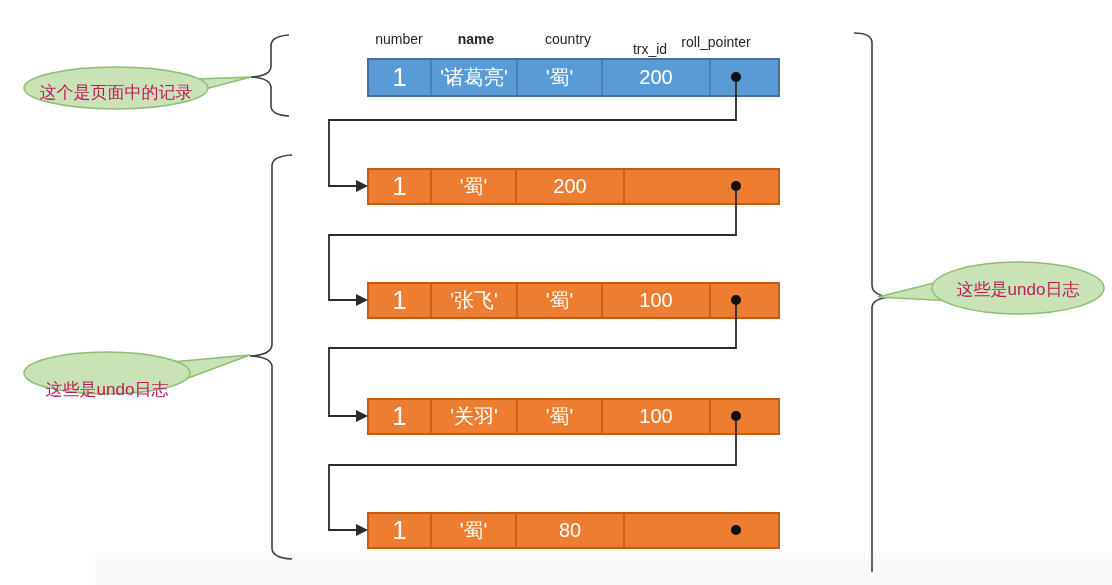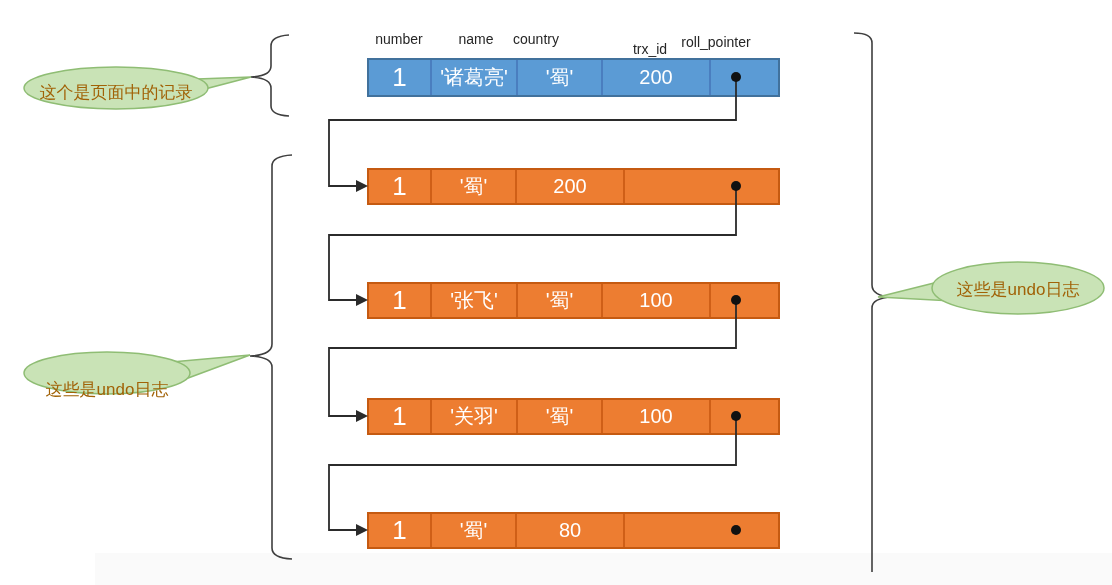--- a/index.html
+++ b/index.html
@@ -12,32 +12,32 @@
   .cell{display:flex;align-items:center;justify-content:center;color:#ffffff;
         font-size:20px;box-sizing:border-box;white-space:nowrap;}
   .row.blue .cell{border-right:2px solid #4a7ebf;}
   .row.orange .cell{border-right:2px solid #cf5f17;}
   .row .cell:last-child{border-right:none;}
   .c-number{width:63px;font-size:26px;}
   .c-name{width:86px;}
   .c-country{width:85px;}
   .c-trx{width:108px;}
   .c-roll{flex:1;}
-  .bubble-text{position:absolute;transform:translate(-50%,-50%);font-size:17px;color:#a16207;
+  .bubble-text{position:absolute;transform:translate(-50%,-50%);font-size:17px;color:#be185d;
                white-space:nowrap;z-index:3;}
   svg.overlay{position:absolute;left:0;top:0;z-index:2;}
 </style>
 </head>
 <body>
 
 <div class="canvas">
 
   <div class="hdr" style="left:399px;top:31px;">number</div>
-  <div class="hdr" style="left:476px;top:31px;">name</div>
-  <div class="hdr" style="left:536px;top:31px;">country</div>
+  <div class="hdr" style="left:476px;top:31px;font-weight:bold;">name</div>
+  <div class="hdr" style="left:568px;top:31px;">country</div>
   <div class="hdr" style="left:650px;top:34px;margin-top:7px;">trx_id</div>
   <div class="hdr" style="left:716px;top:34px;">roll_pointer</div>
 
   <div class="row blue" style="top:58px;">
     <div class="cell c-number">1</div>
     <div class="cell c-name">'诸葛亮'</div>
     <div class="cell c-country">'蜀'</div>
     <div class="cell c-trx">200</div>
     <div class="cell c-roll"></div>
   </div>

